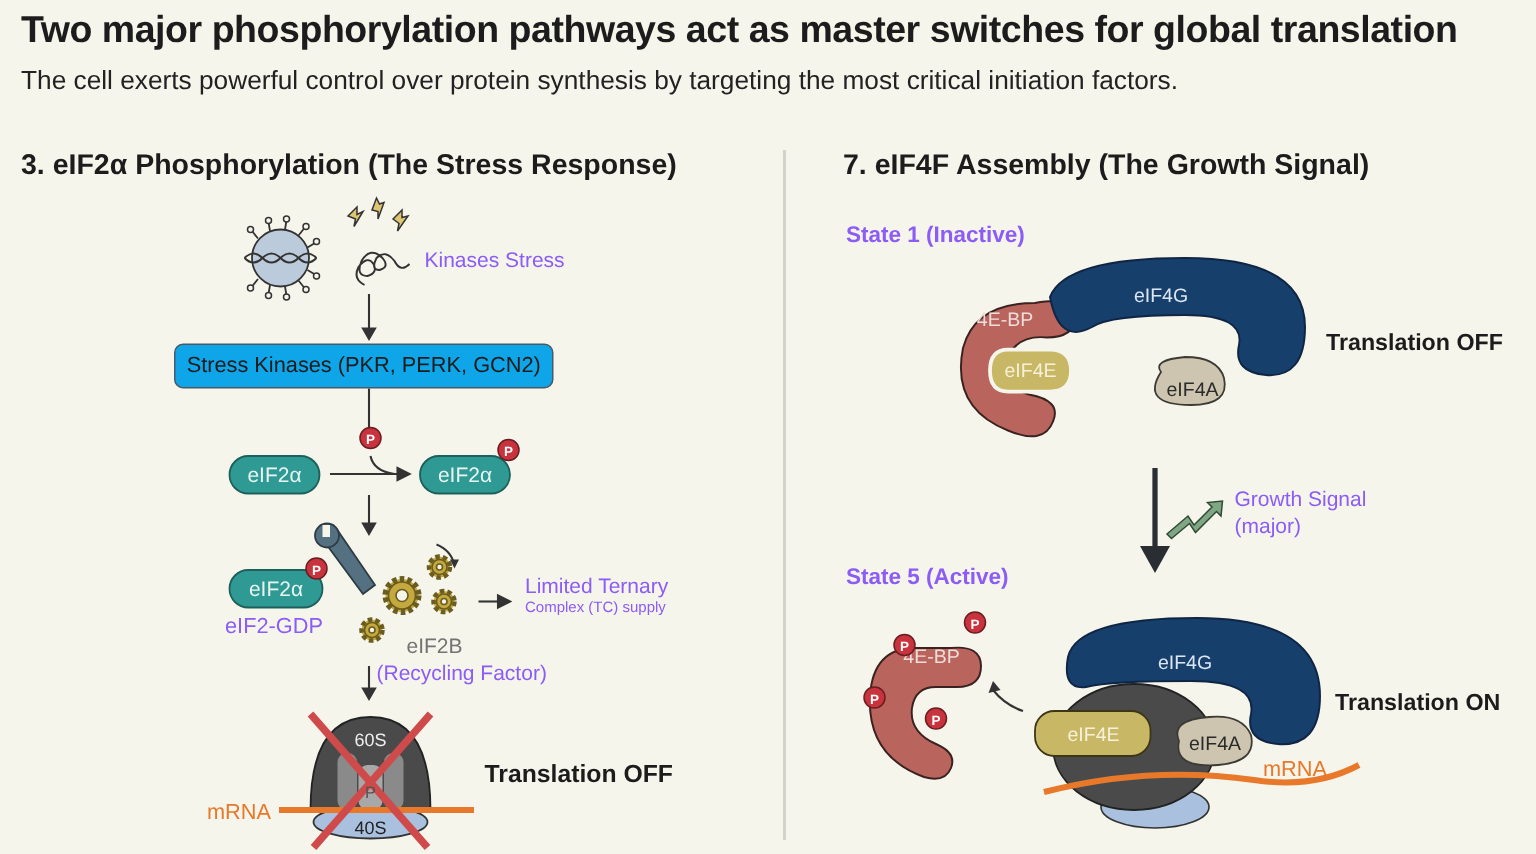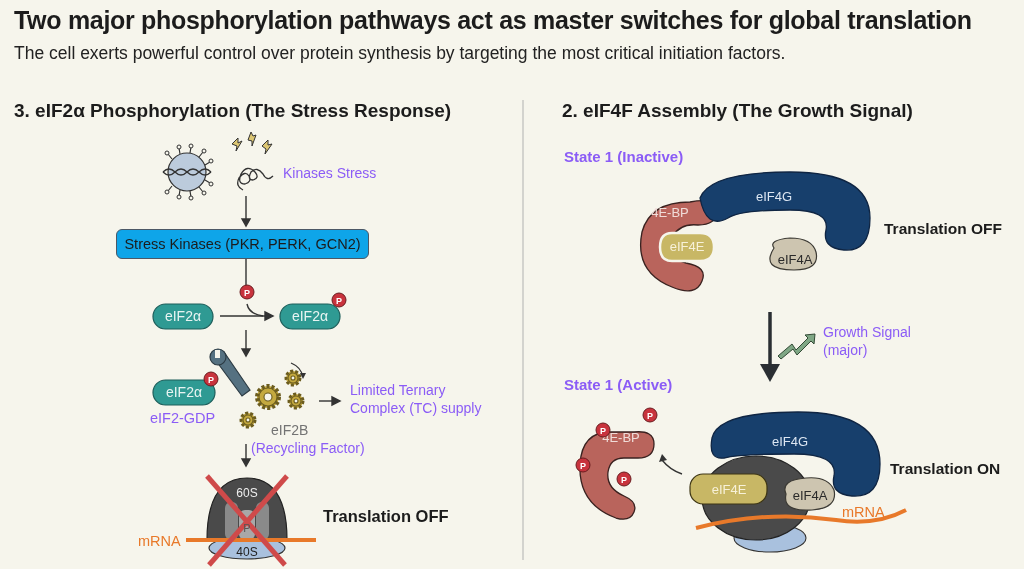--- a/index.html
+++ b/index.html
@@ -120,28 +120,28 @@
   <text x="247" y="497" font-size="12" fill="#eee" text-anchor="middle">60S</text>
   <text x="247" y="532" font-size="11" fill="#555" text-anchor="middle">P</text>
   <text x="247" y="556" font-size="12" fill="#222" text-anchor="middle">40S</text>
   <text x="138" y="546" font-size="14.5" fill="#e8792a">mRNA</text>
 </svg>
 
 <div class="abs lbl" style="left:283px;top:165px;font-size:14px;">Kinases Stress</div>
 <div class="abs kin-box">Stress Kinases (PKR, PERK, GCN2)</div>
 <div class="abs lbl" style="left:150px;top:410px;font-size:14.5px;">eIF2-GDP</div>
 <div class="abs lbl" style="left:350px;top:382px;font-size:14px;">Limited Ternary</div>
-<div class="abs lbl" style="left:350px;top:400px;font-size:14px;">Complex (TC) supply</div>
+<div class="abs lbl" style="left:350px;top:400px;font-size:10px;">Complex (TC) supply</div>
 <div class="abs lbl" style="left:271px;top:422px;font-size:14px;color:#737373;">eIF2B</div>
 <div class="abs lbl" style="left:251px;top:440px;font-size:14px;">(Recycling Factor)</div>
 <div class="abs lbl-b" style="left:323px;top:507px;">Translation OFF</div>
 
-<div class="abs sec-h" style="left:562px;top:100px;">2. eIF4F Assembly (The Growth Signal)</div>
+<div class="abs sec-h" style="left:562px;top:100px;">7. eIF4F Assembly (The Growth Signal)</div>
 <div class="abs lbl" style="left:564px;top:148px;font-size:15px;font-weight:bold;">State 1 (Inactive)</div>
-<div class="abs lbl" style="left:564px;top:376px;font-size:15px;font-weight:bold;">State 1 (Active)</div>
+<div class="abs lbl" style="left:564px;top:376px;font-size:15px;font-weight:bold;">State 5 (Active)</div>
 
 <svg class="abs" style="left:524px;top:0;" width="500" height="569">
 
   <path d="M166 202 q-40 0 -48 30 q-8 40 30 55 q24 10 30 -6 q6 -14 -16 -18 q-22 -6 -14 -26 q8 -14 26 -12 q18 0 20 -14 q0 -14 -28 -9 z" fill="#b9645c" stroke="#3a2220" stroke-width="1.3"></path>
   <path d="M148 233 q-12 0 -12 14 q0 14 12 14 l28 0 q14 0 14 -14 q0 -14 -14 -14 z" fill="#c8b765" stroke="#f6f5ec" stroke-width="2.5"></path>
   <path d="M250 248 q-6 -8 16 -10 q22 0 26 14 q4 18 -22 18 q-34 0 -20 -22 z" fill="#cdc5b0" stroke="#3c3a34" stroke-width="1.2"></path>
   <path d="M176 198 q10 -26 90 -26 q80 0 80 46 q0 34 -26 32 q-22 -2 -18 -20 q4 -20 -36 -20 q-50 0 -62 8 q-22 12 -28 -20 z" fill="#173f6c" stroke="#0f2543" stroke-width="1.3"></path>
   <text x="146" y="217" font-size="13" fill="#f0dcd8" text-anchor="middle">4E-BP</text>
   <text x="163" y="251" font-size="13" fill="#f7f1d9" text-anchor="middle">eIF4E</text>
   <text x="250" y="201" font-size="13" fill="#dce6f2" text-anchor="middle">eIF4G</text>

